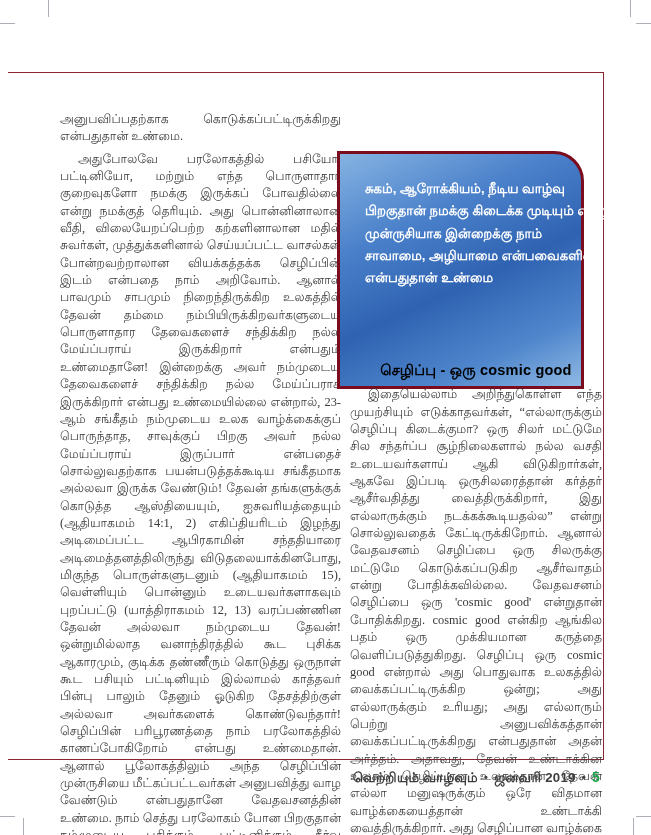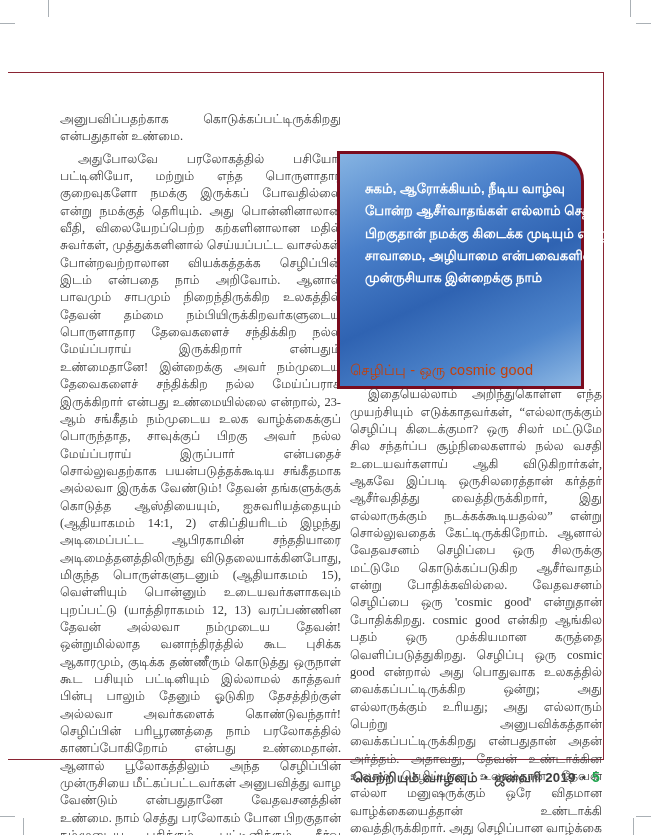--- a/index.html
+++ b/index.html
@@ -44,24 +44,25 @@
     left:60px;top:111px;
     width:281px;
   }
   .col-right{
     position:absolute;
     left:350px;top:362px;
     width:252px;
   }
   .section-heading{
     margin:0 0 7px 0;
-    color:#c2410c;
+    text-align:center;
+    color:#000000;
     font-family:"Liberation Sans","DejaVu Sans",sans-serif;
     font-size:14.5px;
-    font-weight:normal;
+    font-weight:bold;
     letter-spacing:.2px;
   }
 
   
   .quote-box{
     position:absolute;
     left:337px;top:115px;
     width:247px;height:238px;
     box-sizing:border-box;
     border:3px solid #7a0c1e;
@@ -110,24 +111,24 @@
 
   <div class="frame"></div>
 
   <div class="col-left body-text">
     <p>அனுபவிப்பதற்காக கொடுக்கப்பட்டிருக்கிறது என்பதுதான் உண்மை.</p>
     <p class="indent">அதுபோலவே பரலோகத்தில் பசியோ, பட்டினியோ, மற்றும் எந்த பொருளாதார குறைவுகளோ நமக்கு இருக்கப் போவதில்லை என்று நமக்குத் தெரியும். அது பொன்னினாலான வீதி, விலையேறப்பெற்ற கற்களினாலான மதில் சுவர்கள், முத்துக்களினால் செய்யப்பட்ட வாசல்கள் போன்றவற்றாலான வியக்கத்தக்க செழிப்பின் இடம் என்பதை நாம் அறிவோம். ஆனால் பாவமும் சாபமும் நிறைந்திருக்கிற உலகத்தில் தேவன் தம்மை நம்பியிருக்கிறவர்களுடைய பொருளாதார தேவைகளைச் சந்திக்கிற நல்ல மேய்ப்பராய் இருக்கிறார் என்பதும் உண்மைதானே! இன்றைக்கு அவர் நம்முடைய தேவைகளைச் சந்திக்கிற நல்ல மேய்ப்பராக இருக்கிறார் என்பது உண்மையில்லை என்றால், 23-ஆம் சங்கீதம் நம்முடைய உலக வாழ்க்கைக்குப் பொருந்தாத, சாவுக்குப் பிறகு அவர் நல்ல மேய்ப்பராய் இருப்பார் என்பதைச் சொல்லுவதற்காக பயன்படுத்தக்கூடிய சங்கீதமாக அல்லவா இருக்க வேண்டும்! தேவன் தங்களுக்குக் கொடுத்த ஆஸ்தியையும், ஐசுவரியத்தையும் (ஆதியாகமம் 14:1, 2) எகிப்தியரிடம் இழந்து அடிமைப்பட்ட ஆபிரகாமின் சந்ததியாரை அடிமைத்தனத்திலிருந்து விடுதலையாக்கினபோது, மிகுந்த பொருள்களுடனும் (ஆதியாகமம் 15), வெள்ளியும் பொன்னும் உடையவர்களாகவும் புறப்பட்டு (யாத்திராகமம் 12, 13) வரப்பண்ணின தேவன் அல்லவா நம்முடைய தேவன்! ஒன்றுமில்லாத வனாந்திரத்தில் கூட புசிக்க ஆகாரமும், குடிக்க தண்ணீரும் கொடுத்து ஒருநாள் கூட பசியும் பட்டினியும் இல்லாமல் காத்தவர் பின்பு பாலும் தேனும் ஓடுகிற தேசத்திற்குள் அல்லவா அவர்களைக் கொண்டுவந்தார்! செழிப்பின் பரிபூரணத்தை நாம் பரலோகத்தில் காணப்போகிறோம் என்பது உண்மைதான். ஆனால் பூலோகத்திலும் அந்த செழிப்பின் முன்ருசியை மீட்கப்பட்டவர்கள் அனுபவித்து வாழ வேண்டும் என்பதுதானே வேதவசனத்தின் உண்மை. நாம் செத்து பரலோகம் போன பிறகுதான் நம்முடைய பசிக்கும், பட்டினிக்கும் தீர்வு உண்டாகும் என்றால், அது வேதம் போதிக்கும் இரட்சிப்பே அல்ல. பரலோகத்தின் செல்வ செழிப்பின் முன்ருசியை இந்த உலக வாழ்க்கையிலேயே நாம் அனுபவித்து, அதைக்கொண்டு தேவனுடைய நோக்கங்களை நிறைவேற்றி, வெற்றிகரமாக நாம் வாழ முடியும் என்பதுதான் வேதவசனம் கூறும் உண்மை. ஆகவே இஸ்ரவேலருடைய விடுதலையையும், பாலும் தேனும் ஓடுகிற தேசத்தை அவர்கள் சுதந்தரித்ததையும் போதிக்கிற அந்த வேதப்பகுதி (யாத்திராகமம் முதல் யோசுவா வரை) மீட்பு என்பது வெறும் பாவம், பிசாசு ஆகியவற்றிலிருந்து மனுஷன் பெறும் விடுதலை அல்ல, அவன் பாலும் தேனும் ஓடுகிற தேசம் சித்தரிக்கும் அந்த நல்ல நிலைக்கு வருவதையும் காண்பிக்கிறது.</p>
   </div>
 
   <div class="quote-box">
     <div class="qline">சுகம், ஆரோக்கியம், நீடிய வாழ்வு</div>
-    <div class="qline">போன்ற ஆசீர்வாதங்கள் எல்லாம் செத்த</div>
     <div class="qline">பிறகுதான் நமக்கு கிடைக்க முடியும் என்று</div>
+    <div class="qline">முன்ருசியாக இன்றைக்கு நாம்</div>
     <div class="qline">சாவாமை, அழியாமை என்பவைகளின்</div>
-    <div class="qline">முன்ருசியாக இன்றைக்கு நாம்</div>
+    <div class="qline">என்பதுதான் உண்மை</div>
   </div>
 
   <div class="col-right body-text">
     <h2 class="section-heading">செழிப்பு - ஒரு cosmic good</h2>
     <p class="indent">இதையெல்லாம் அறிந்துகொள்ள எந்த முயற்சியும் எடுக்காதவர்கள், “எல்லாருக்கும் செழிப்பு கிடைக்குமா? ஒரு சிலர் மட்டுமே சில சந்தர்ப்ப சூழ்நிலைகளால் நல்ல வசதி உடையவர்களாய் ஆகி விடுகிறார்கள், ஆகவே இப்படி ஒருசிலரைத்தான் கர்த்தர் ஆசீர்வதித்து வைத்திருக்கிறார், இது எல்லாருக்கும் நடக்கக்கூடியதல்ல” என்று சொல்லுவதைக் கேட்டிருக்கிறோம். ஆனால் வேதவசனம் செழிப்பை ஒரு சிலருக்கு மட்டுமே கொடுக்கப்படுகிற ஆசீர்வாதம் என்று போதிக்கவில்லை. வேதவசனம் செழிப்பை ஒரு 'cosmic good' என்றுதான் போதிக்கிறது. cosmic good என்கிற ஆங்கில பதம் ஒரு முக்கியமான கருத்தை வெளிப்படுத்துகிறது. செழிப்பு ஒரு cosmic good என்றால் அது பொதுவாக உலகத்தில் வைக்கப்பட்டிருக்கிற ஒன்று; அது எல்லாருக்கும் உரியது; அது எல்லாரும் பெற்று அனுபவிக்கத்தான் வைக்கப்பட்டிருக்கிறது என்பதுதான் அதன் அர்த்தம். அதாவது, தேவன் உண்டாக்கின உலகம் செழிப்பான உலகம்தான். தேவன் எல்லா மனுஷருக்கும் ஒரே விதமான வாழ்க்கையைத்தான் உண்டாக்கி வைத்திருக்கிறார். அது செழிப்பான வாழ்க்கை மட்டுமே. இன்றைக்கு உலகத்திற்குள் பிரவேசித்திருக்கிற தரித்திரம், வறுமை, இல்லாமை போன்றவைகள் எல்லாம் தேவனிடத்திலிருந்து உண்டானவைகள் அல்ல, அவை அனைத்தும் மனுஷனுடைய பாவத்தின் மூலம் உண்டான சாபங்கள். ஆகவே cosmic good என்பது பொதுவாக எல்லாரும் பெற்றனுபவிக்கக்கூடிய விதத்தில் ஏற்படுத்தப்பட்ட நன்மையைக் குறிக்கிறது. இந்த cosmic good என்கிற கருத்தைத்தான் சிருஷ்டிப்பிலே</p>
   </div>
 
   <div class="footer">
     <span>வெற்றியும் வாழ்வும்</span><span class="sep">•</span><span>ஜனவரி 2019</span><span class="sep">•</span><span class="pageno">5</span>
   </div>

